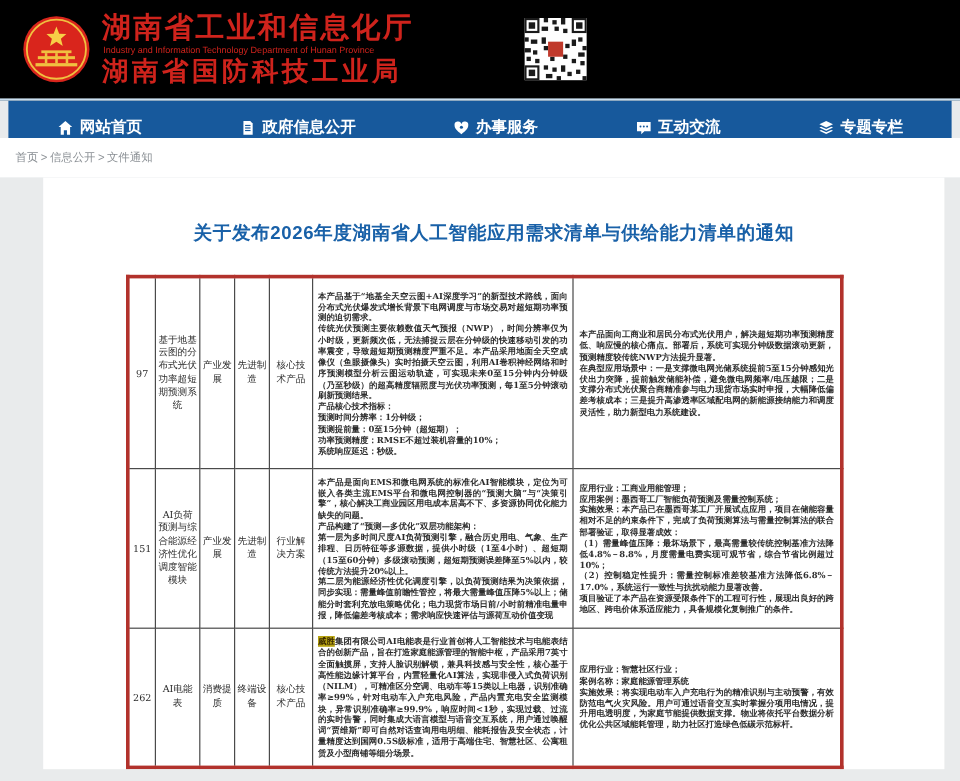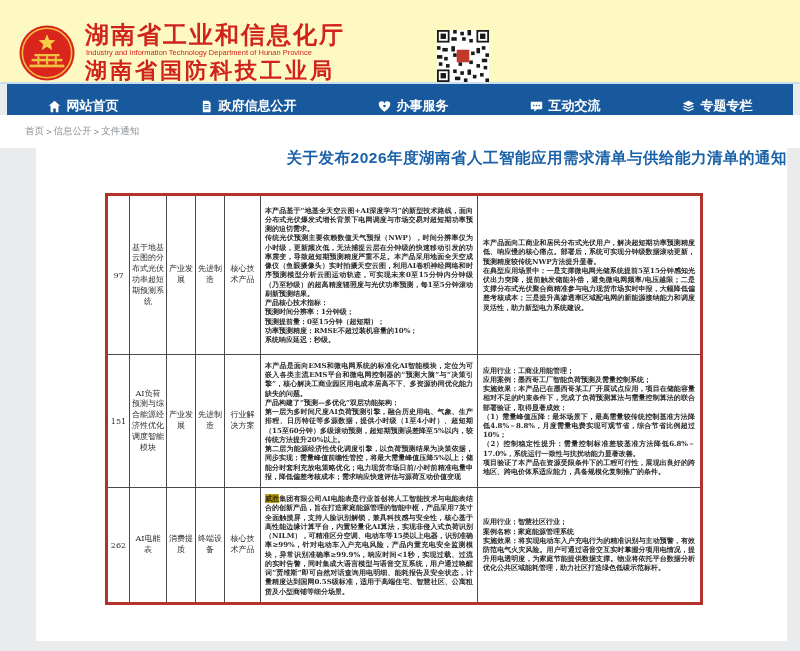--- a/index.html
+++ b/index.html
@@ -1,22 +1,22 @@
 <!DOCTYPE html>
 <html><head>
 <meta charset="utf-8">
 <style>
   * { margin:0; padding:0; box-sizing:border-box; }
   html,body { width:800px; height:651px; overflow:hidden; }
   body { background:#e9ebec; font-family:"Liberation Sans","DejaVu Sans",sans-serif; }
 
   
   .site-header{
-    height:84px; background:#fef9c3; border-bottom:2px solid #c9dff0;
-    display:flex; align-items:flex-end; padding:0 10px 0 18px;
+    height:84px; background:#000000; border-bottom:2px solid #c9dff0;
+    display:flex; align-items:center; padding:0 10px 0 18px;
   }
   .emblem{ width:58px; height:58px; flex:0 0 auto; margin-right:9px; }
   .org-block{ width:352px; flex:0 0 auto; line-height:1.05; }
   .org-cn1{ color:#cf231c; font-weight:bold; font-size:24px; letter-spacing:2px; }
   .org-en{ color:#cf231c; font-size:7.5px; margin:2px 0 2px 1px; letter-spacing:0; }
   .org-cn2{ color:#cf231c; font-weight:bold; font-size:22px; letter-spacing:3px; }
   .qr{ width:52px; height:52px; flex:0 0 auto; }
   .header-right{ margin-left:auto; width:196px; padding-right:6px; }
   .slogans{ display:flex; gap:11px; justify-content:flex-end;
     font-style:italic; font-weight:bold; font-size:19px; color:#4289cb;
@@ -30,28 +30,28 @@
 
   
   .nav{ height:31px; margin:0 7px; background:#17599c;
     display:flex; align-items:flex-end; justify-content:space-around; }
   .nav-item{ display:flex; align-items:center; gap:6px; color:#fff;
     font-size:13px; font-weight:bold; text-decoration:none; cursor:pointer; }
   .nav-item svg{ width:13px; height:13px; display:block; }
 
   
   .breadcrumb-row{ height:33px; background:#fff; display:flex; align-items:center;
-    padding-left:25px; font-size:9.5px; color:#8a8f94; }
+    padding-left:13px; font-size:9.5px; color:#8a8f94; }
   .breadcrumb-row a{ color:#8a8f94; text-decoration:none; cursor:pointer; }
   .crumb-sep{ margin:0 2px; }
 
   
   .content-shell{ height:501px; background:#e9ebec; padding:0 13px 8px 36px; }
   .content-card{ height:493px; background:#fff; overflow:hidden; }
-  .page-title{ text-align:right; color:#1961a8;
+  .page-title{ margin-top:36px; text-align:center; color:#1961a8;
     font-weight:bold; font-size:15.5px; letter-spacing:0.5px; }
 
   
   .tbl-wrap{ margin:24px 0 0 69px; }
   table.notice{ border-collapse:collapse; table-layout:fixed; width:595px;
     border:3px solid #b2322c; background:#fff;
     font-family:"DejaVu Serif","Liberation Serif",serif; color:#2d2d2d; }
   table.notice td{ border:1px solid #4a4a4a; vertical-align:middle; overflow:hidden; }
   tr.r0{ height:160px; } tr.r1{ height:133px; } tr.r2{ height:116px; }
   td.c-id{ font-size:8px; text-align:center; }

